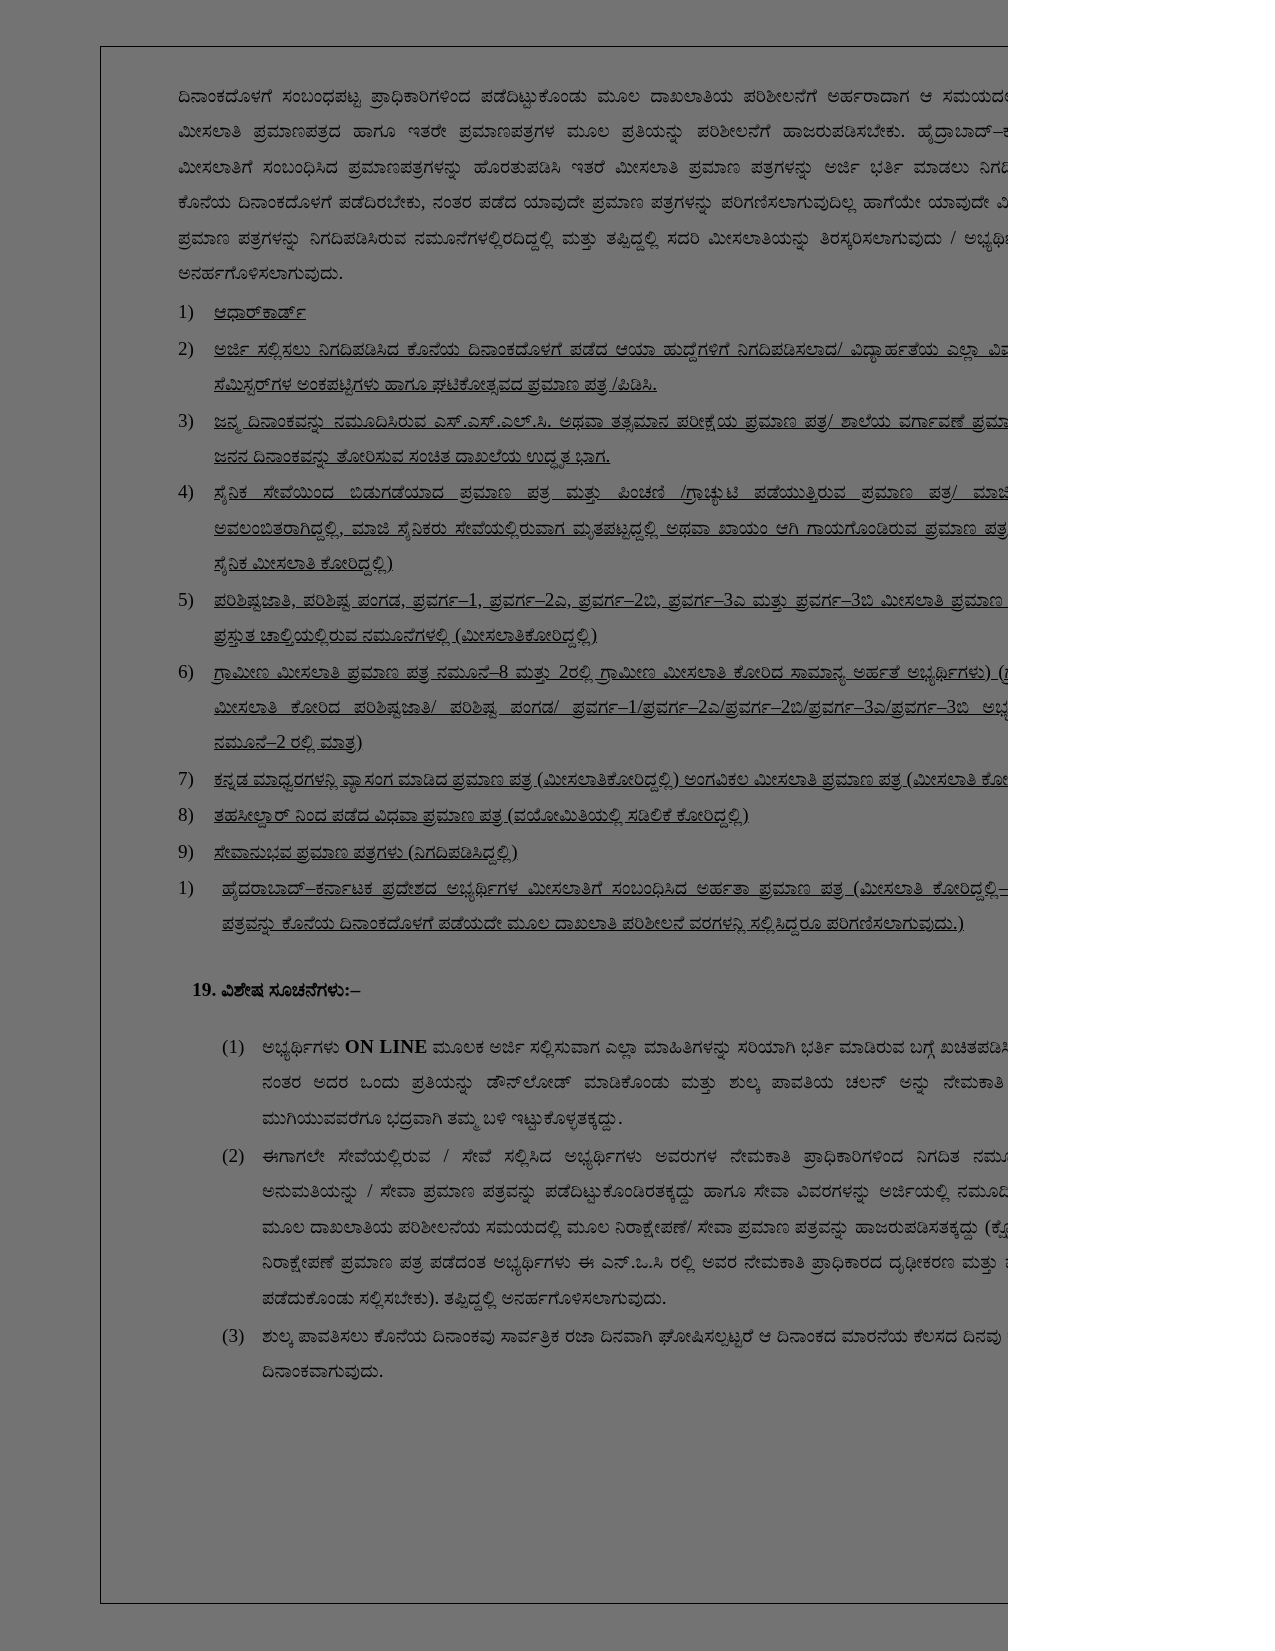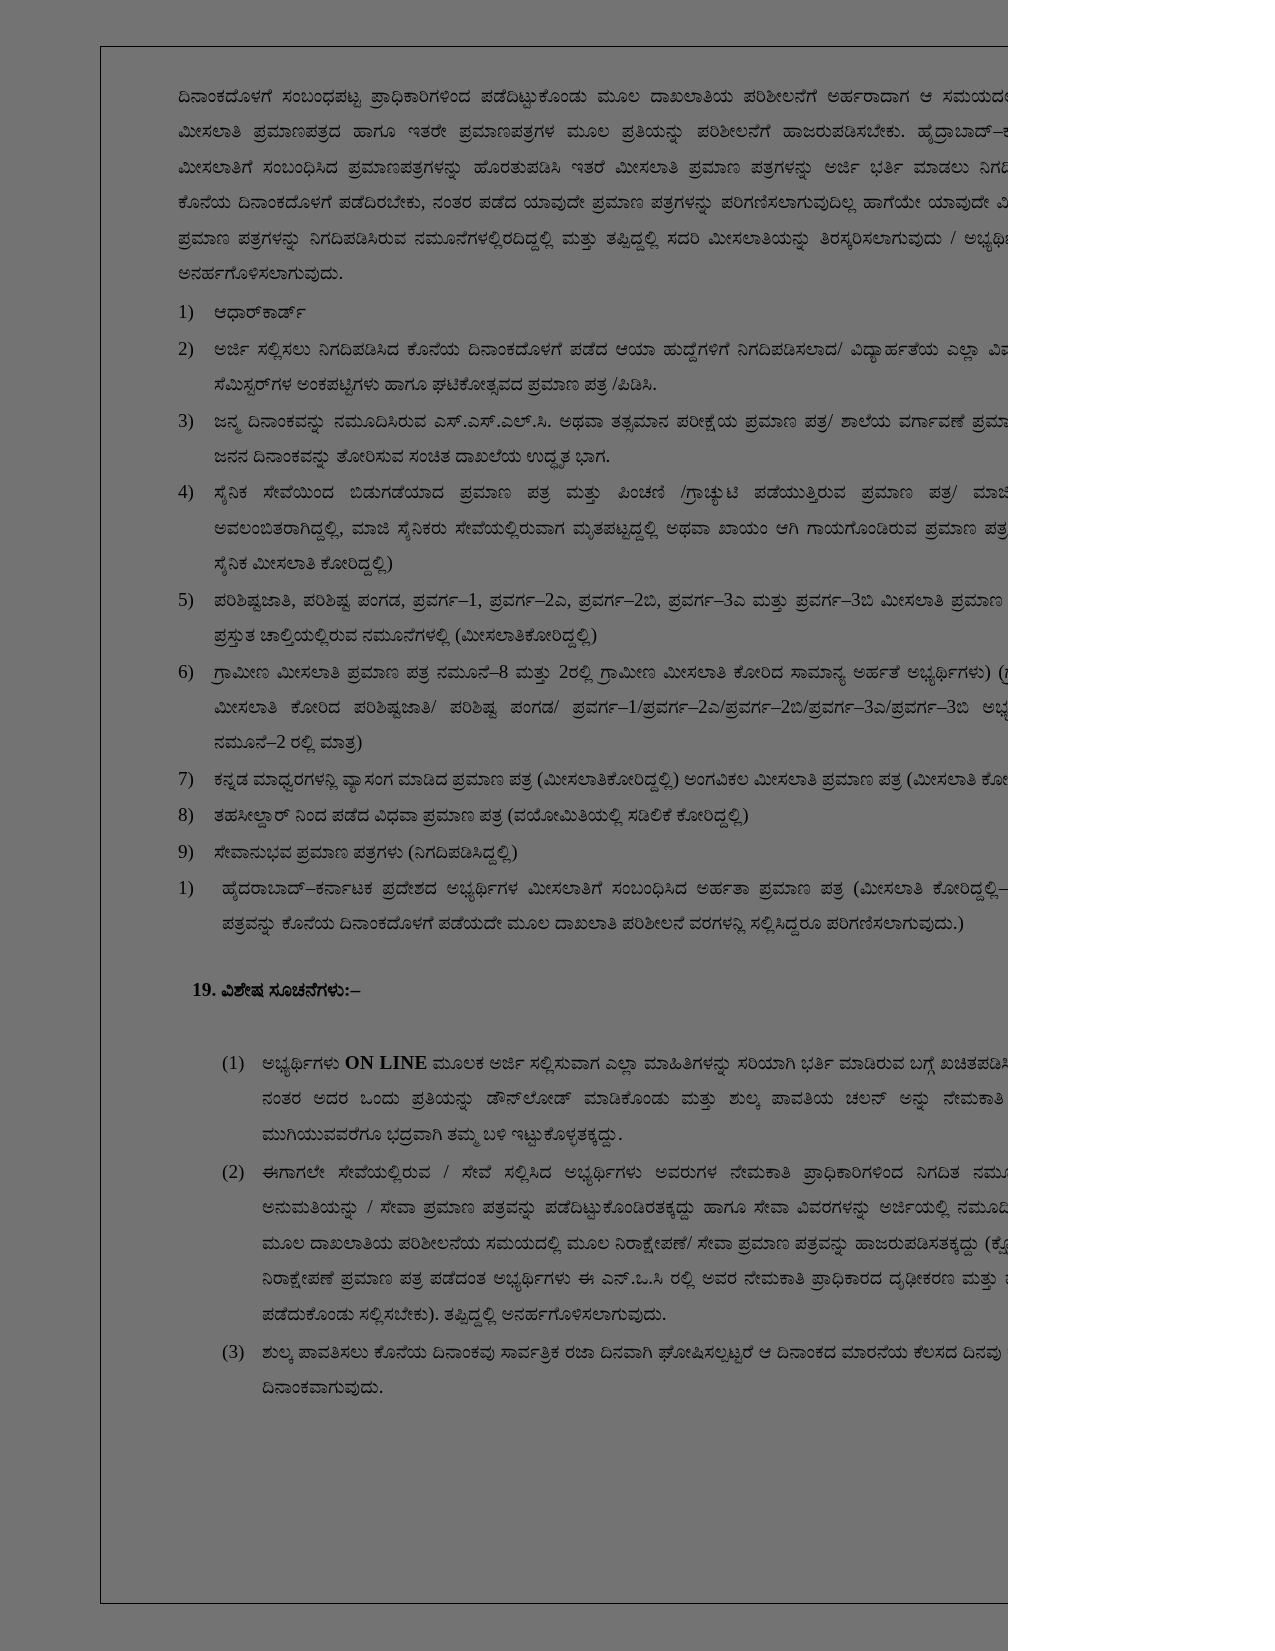--- a/index.html
+++ b/index.html
@@ -67,31 +67,32 @@
     padding-right: 4px;
     white-space: nowrap;
   }
   .doc-list .li.wide .marker {
     min-width: 40px;
   }
   .doc-list .body {
     flex: 1 1 auto;
     text-align: justify;
     text-justify: inter-word;
+    text-decoration: underline;
   }
   .doc-list .body.nojust {
     text-align: left;
   }
 
   
   .section-heading {
     font-size: 19.5px;
     font-weight: bold;
     line-height: 30px;
-    margin: 34px 0 40px 14px;
+    margin: 34px 0 24px 14px;
   }
 
   
   .sub-list {
     margin: 0 0 0 44px;
     padding: 0;
     list-style: none;
   }
   .sub-list .li {
     display: flex;

